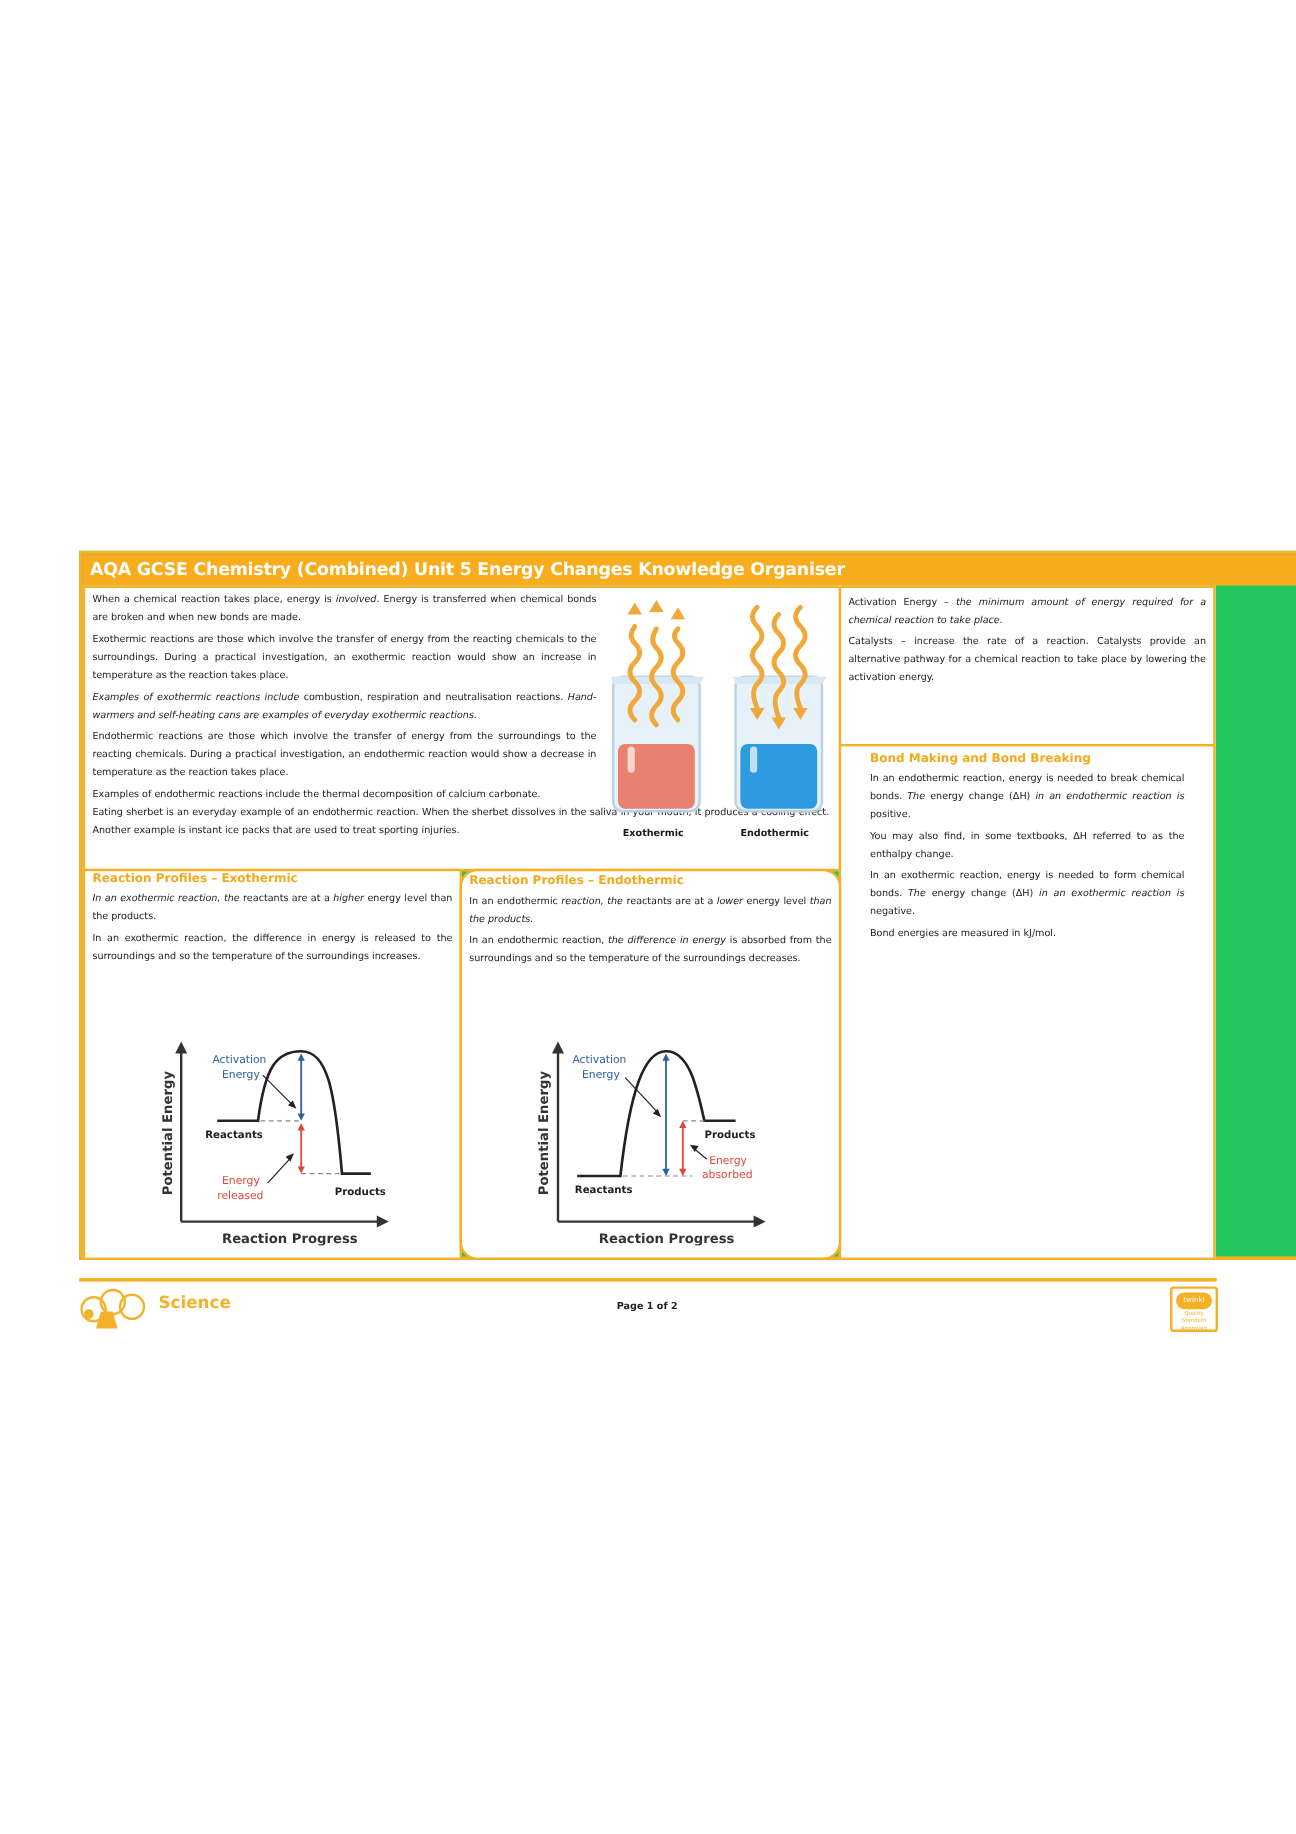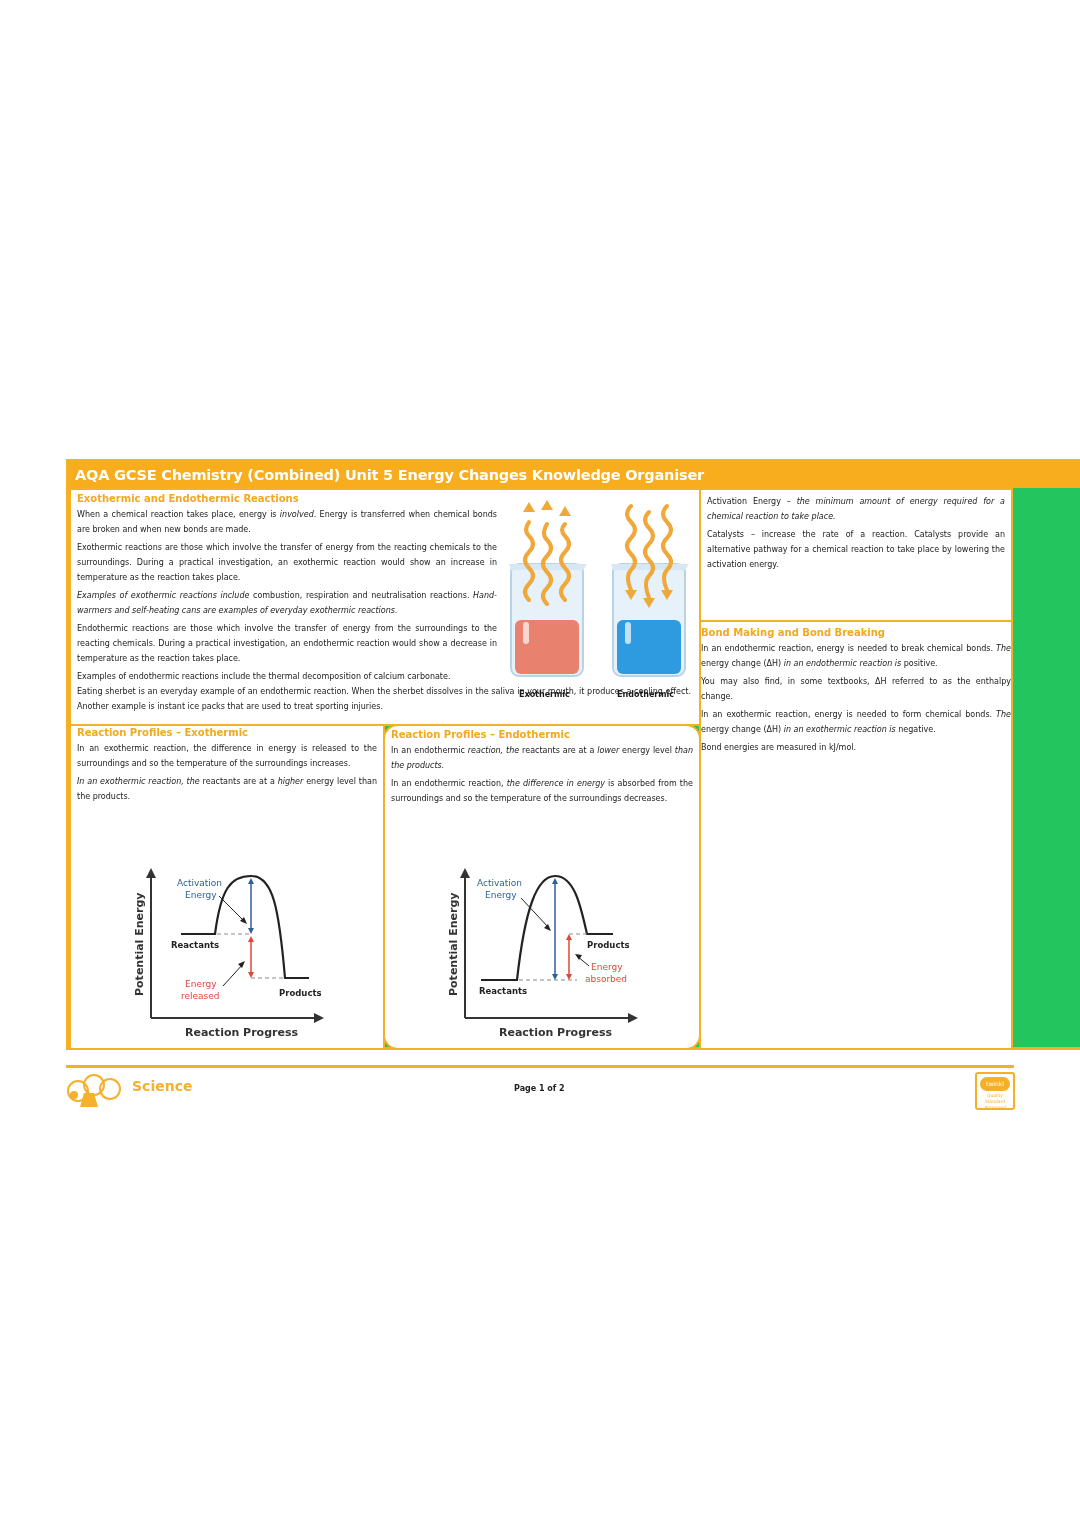--- a/index.html
+++ b/index.html
@@ -21,21 +21,21 @@
   }
   .p { font-size: 8px; line-height: 15px; color: #1a1a1a; text-align: justify; }
   .p + .p { margin-top: 3px; }
   .p b { font-weight: normal; }
   .p i { font-style: italic; }
 
   #panel-exo-endo { left: 0; top: 26px; width: 632px; height: 238px; padding: 2px 6px; }
   #panel-exo-endo .text-col { width: 420px; }
   #panel-exo-endo .wide { width: 614px; }
   #panel-activation { left: 630px; top: 26px; width: 314px; height: 134px; padding: 4px 6px; }
-  #panel-bond { left: 630px; top: 158px; width: 314px; height: 430px; padding: 4px 0; }
+  #panel-bond { left: 630px; top: 158px; width: 314px; height: 430px; padding: 4px 24px; }
   #panel-rp-exo { left: 0; top: 262px; width: 316px; height: 326px; padding: 0 6px; }
   #panel-rp-endo { left: 314px; top: 262px; width: 318px; height: 326px; padding: 2px 6px; border-radius: 15px; }
 
   .beakers { position: absolute; left: 438px; top: 10px; width: 180px; height: 200px; }
   .beaker-label { position: absolute; font-size: 8px; font-weight: bold; top: 190px; }
 
   .diagram { position: absolute; width: 200px; height: 170px; }
   .diagram svg text { font-family: "DejaVu Sans", sans-serif; }
 
   .footer-line { position: absolute; left: 66px; top: 1065px; width: 948px; height: 3px; background: #f6b026; }
@@ -52,21 +52,20 @@
   }
   .footer-badge .sub { position: absolute; left: 2px; top: 19px; width: 32px; font-size: 4.5px; line-height: 6px; color: #f6b026; text-align: center; }
 </style>
 </head>
 <body>
 
 <div class="organiser">
   <div class="title-bar">AQA GCSE Chemistry (Combined) Unit 5 Energy Changes Knowledge Organiser</div>
 
   <div class="panel" id="panel-exo-endo">
-    <div class="panel-heading">Exothermic and Endothermic Reactions</div>
     <div class="text-col">
       <div class="p">When a chemical reaction takes place, <b>energy</b> is <i>involved</i>. Energy is transferred when chemical <b>bonds are broken</b> and when new <b>bonds are made</b>.</div>
       <div class="p"><b>Exothermic reactions</b> are those which involve the transfer of energy <b>from the reacting chemicals to</b> the surroundings. During a practical investigation, an exothermic reaction would show an <b>increase in temperature</b> as the reaction takes place.</div>
       <div class="p"><i>Examples of exothermic reactions include</i> <b>combustion, respiration and neutralisation</b> reactions. <i>Hand-warmers and self-heating cans are examples of everyday exothermic reactions.</i></div>
       <div class="p"><b>Endothermic reactions</b> are those which involve the transfer of energy <b>from the surroundings to</b> the reacting chemicals. During a practical investigation, an endothermic reaction would show a <b>decrease in temperature</b> as the reaction takes place.</div>
     </div>
     <div class="wide">
       <div class="p" style="margin-top:3px">Examples of endothermic reactions include the <b>thermal decomposition</b> of calcium carbonate.</div>
       <div class="p" style="margin-top:0">Eating <b>sherbet</b> is an everyday example of an endothermic reaction. When the sherbet dissolves in the saliva in your mouth, it produces a cooling effect. Another example is <b>instant ice packs</b> that are used to treat sporting injuries.</div>
     </div>
@@ -113,22 +112,22 @@
   <div class="panel" id="panel-bond">
     <div class="panel-heading">Bond Making and Bond Breaking</div>
     <div class="p">In an <b>endothermic</b> reaction, energy is needed to break chemical bonds. <i>The</i> <b>energy change (ΔH)</b> <i>in an endothermic reaction is</i> <b>positive.</b></div>
     <div class="p">You may also find, in some textbooks, <b>ΔH</b> referred to as the <b>enthalpy change.</b></div>
     <div class="p">In an <b>exothermic</b> reaction, energy is needed to form chemical bonds. <i>The</i> <b>energy change (ΔH)</b> <i>in an exothermic reaction is</i> <b>negative.</b></div>
     <div class="p">Bond energies are measured in <b>kJ/mol.</b></div>
   </div>
 
   <div class="panel" id="panel-rp-exo">
     <div class="panel-heading">Reaction Profiles – Exothermic</div>
+    <div class="p"><i>In an exothermic reaction, the</i> <b>reactants</b> are at a <b><i>higher</i></b> energy level than the products.</div>
     <div class="p">In an <b>exothermic</b> reaction, the difference in energy is <b>released</b> to the surroundings and so the <b>temperature</b> of the surroundings <b>increases.</b></div>
-    <div class="p"><i>In an exothermic reaction, the</i> <b>reactants</b> are at a <b><i>higher</i></b> energy level than the products.</div>
 
     <div class="diagram" style="left:56px; top:142px;">
       <svg width="200" height="170" viewBox="0 0 200 170">
         <line x1="24" y1="150" x2="24" y2="6" stroke="#333" stroke-width="2"></line>
         <polygon points="24,0 19,10 29,10" fill="#333"></polygon>
         <line x1="24" y1="150" x2="190" y2="150" stroke="#333" stroke-width="2"></line>
         <polygon points="197,150 187,145 187,155" fill="#333"></polygon>
         <text transform="translate(16,128) rotate(-90)" font-size="11" font-weight="bold" fill="#333">Potential Energy</text>
         <text x="58" y="168" font-size="11" font-weight="bold" fill="#333">Reaction Progress</text>
         <path d="M54 66 L88 66 C94 20 104 8 124 8 C146 8 152 40 158 110 L182 110" fill="none" stroke="#222" stroke-width="2.2"></path>

